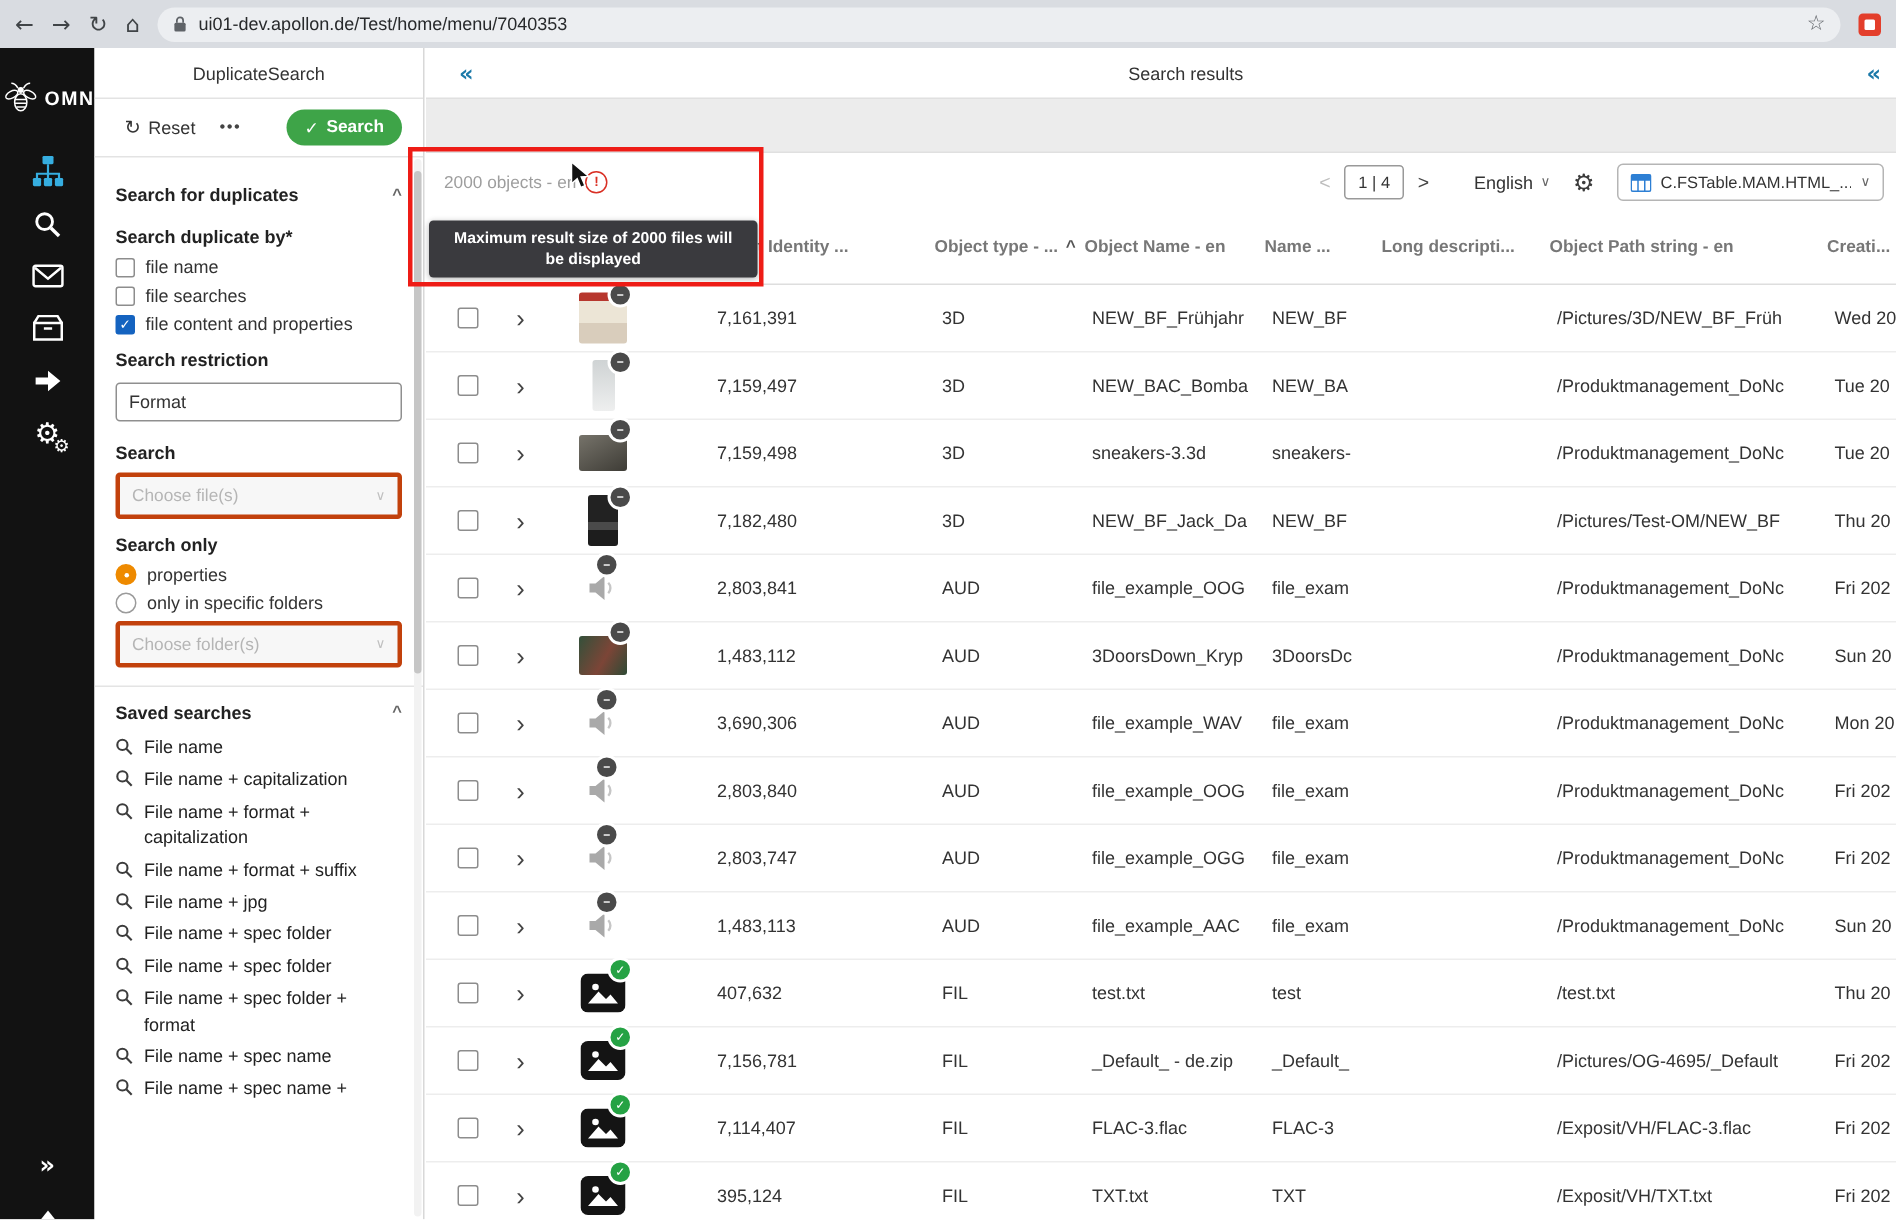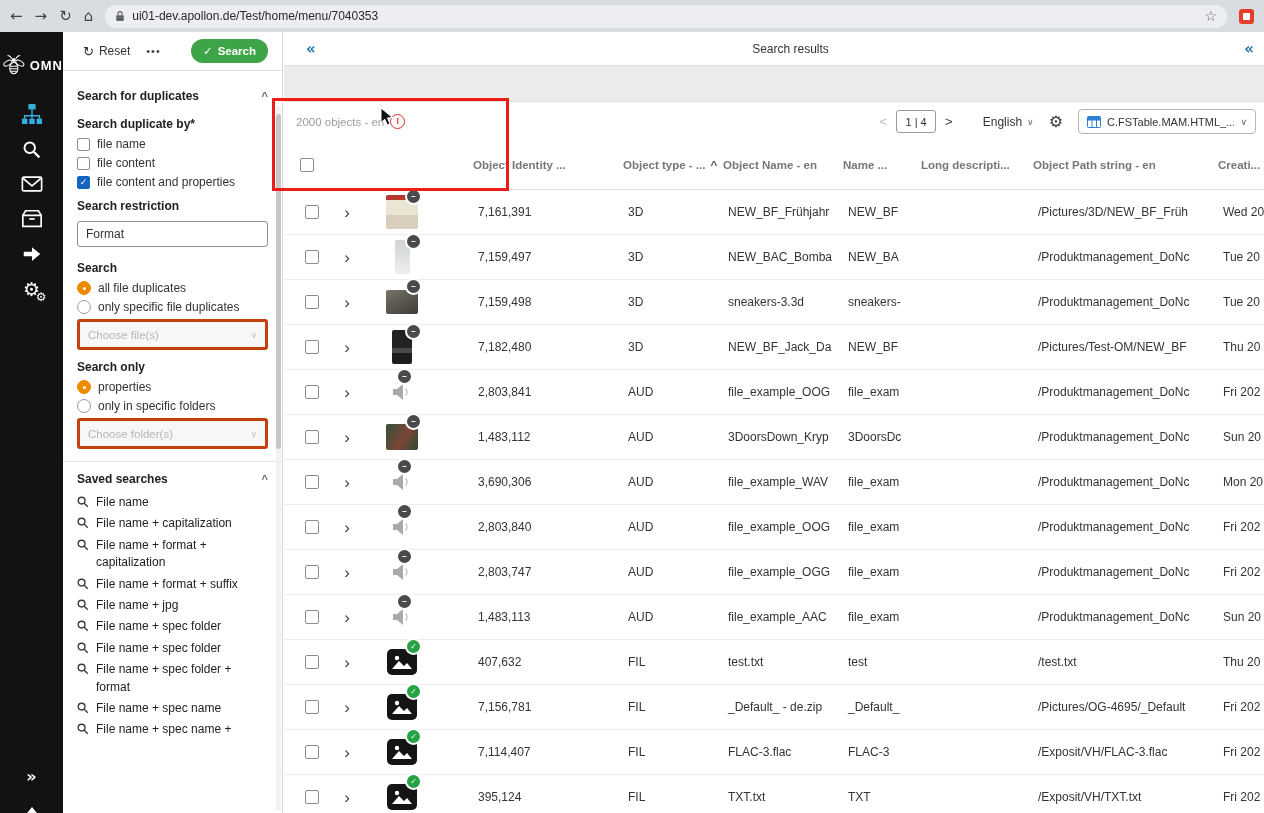--- a/index.html
+++ b/index.html
@@ -220,20 +220,21 @@
           <span class="g2 glyph">⚙</span>
         </div>
     </div>
     <div class="sidebar-bottom">
       <span class="expand glyph">»</span>
       <div class="partial-tri"></div>
     </div>
   </nav>
 
   <aside class="panel">
+    <div class="panel-title">DuplicateSearch</div>
     <div class="panel-toolbar">
       <span class="reset-btn">
           <span class="glyph">↻</span>
           <span>Reset</span>
         </span>
       <span class="more-btn">•••</span>
       <span class="search-btn">
           <span>✓</span>
           <span>Search</span>
         </span>
@@ -246,43 +247,31 @@
       <div class="sub-label">Search duplicate by*</div>
       <div>
 
           <label class="optrow">
             <span class="pbox off"></span>
             <span class="optlabel">file name</span>
           </label>
 
           <label class="optrow">
             <span class="pbox off"></span>
-            <span class="optlabel">file content</span>
+            <span class="optlabel">file searches</span>
           </label>
 
           <label class="optrow">
             <span class="pbox on"></span>
             <span class="optlabel">file content and properties</span>
           </label>
         </div>
       <div class="sub-label">Search restriction</div>
       <input class="txt" value="Format" style="">
       <div class="sub-label">Search</div>
-      <div>
-
-          <label class="optrow">
-            <span class="rdo on"></span>
-            <span class="optlabel">all file duplicates</span>
-          </label>
-
-          <label class="optrow">
-            <span class="rdo off"></span>
-            <span class="optlabel">only specific file duplicates</span>
-          </label>
-        </div>
       <div class="fakesel">
         <span class="ph">Choose file(s)</span>
         <span class="caret">∨</span>
       </div>
       <div class="sub-label">Search only</div>
       <div>
 
           <label class="optrow">
             <span class="rdo on"></span>
             <span class="optlabel">properties</span>
@@ -788,17 +777,18 @@
           <span class="cell">TXT.txt</span>
           <span class="cell">TXT</span>
           <span class="cell"></span>
           <span class="cell">/Exposit/VH/TXT.txt</span>
           <span class="cell">Fri 202</span>
         </div>
       </div>
   </section>
 
   <div class="anno-rect"></div>
+  <div class="tooltip">Maximum result size of 2000 files will be displayed</div>
   <svg class="cursor" width="14" height="20" viewBox="0 0 14 20">
     <path d="M1 1 L1 15.5 L4.8 12.2 L7.2 18 L10 16.8 L7.5 11 L12.5 10.6 Z" fill="#111" stroke="#fff" stroke-width="1"></path>
   </svg>
 
 </div>
 
 </body></html>

